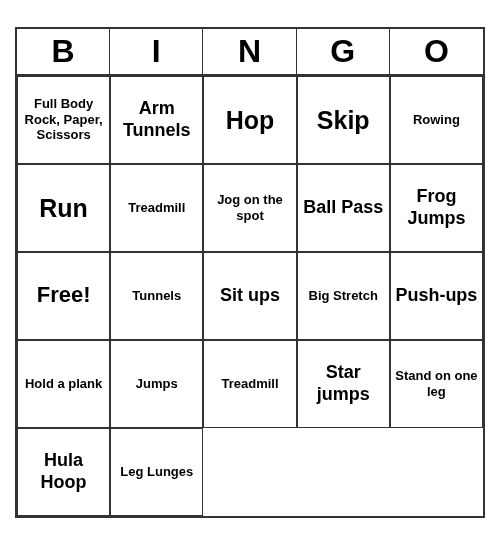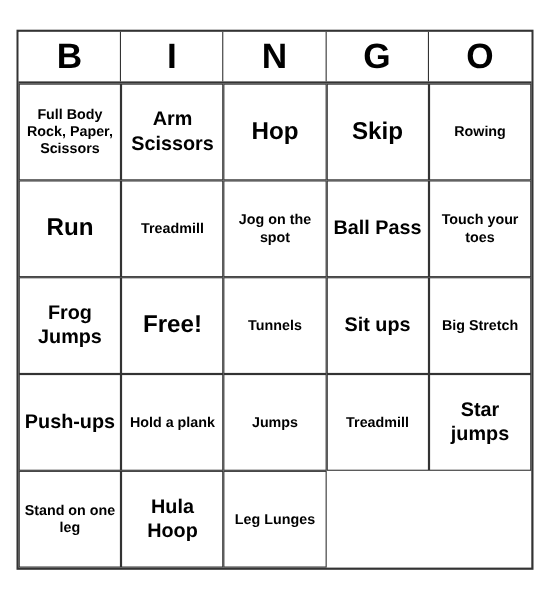--- a/index.html
+++ b/index.html
@@ -43,21 +43,21 @@
       align-items: center;
       justify-content: center;
       text-align: center;
       padding: 4px;
       height: 88px;
       font-size: 13px;
       line-height: 1.2;
       font-weight: bold;
     }
     .bingo-cell.large {
-      font-size: 22px;
+      font-size: 25px;
       font-weight: bold;
     }
     .bingo-cell.medium {
       font-size: 18px;
       font-weight: bold;
     }
     .bingo-cell.free {
       font-size: 22px;
       font-weight: bold;
     }
@@ -68,29 +68,28 @@
 <div class="bingo-card">
   <div class="bingo-header">
   <div class="bingo-header-cell">B</div>
       <div class="bingo-header-cell">I</div>
       <div class="bingo-header-cell">N</div>
       <div class="bingo-header-cell">G</div>
       <div class="bingo-header-cell">O</div>
     </div>
   <div class="bingo-grid">
   <div class="bingo-cell">Full Body Rock, Paper, Scissors</div>
-      <div class="bingo-cell medium">Arm Scissors</div>
+      <div class="bingo-cell medium">Arm Tunnels</div>
       <div class="bingo-cell large">Hop</div>
       <div class="bingo-cell large">Skip</div>
       <div class="bingo-cell">Rowing</div>
       <div class="bingo-cell large">Run</div>
       <div class="bingo-cell">Treadmill</div>
       <div class="bingo-cell">Jog on the spot</div>
       <div class="bingo-cell medium">Ball Pass</div>
-      <div class="bingo-cell">Touch your toes</div>
       <div class="bingo-cell medium">Frog Jumps</div>
       <div class="bingo-cell free">Free!</div>
       <div class="bingo-cell">Tunnels</div>
       <div class="bingo-cell medium">Sit ups</div>
       <div class="bingo-cell">Big Stretch</div>
       <div class="bingo-cell medium">Push-ups</div>
       <div class="bingo-cell">Hold a plank</div>
       <div class="bingo-cell">Jumps</div>
       <div class="bingo-cell">Treadmill</div>
       <div class="bingo-cell medium">Star jumps</div>

